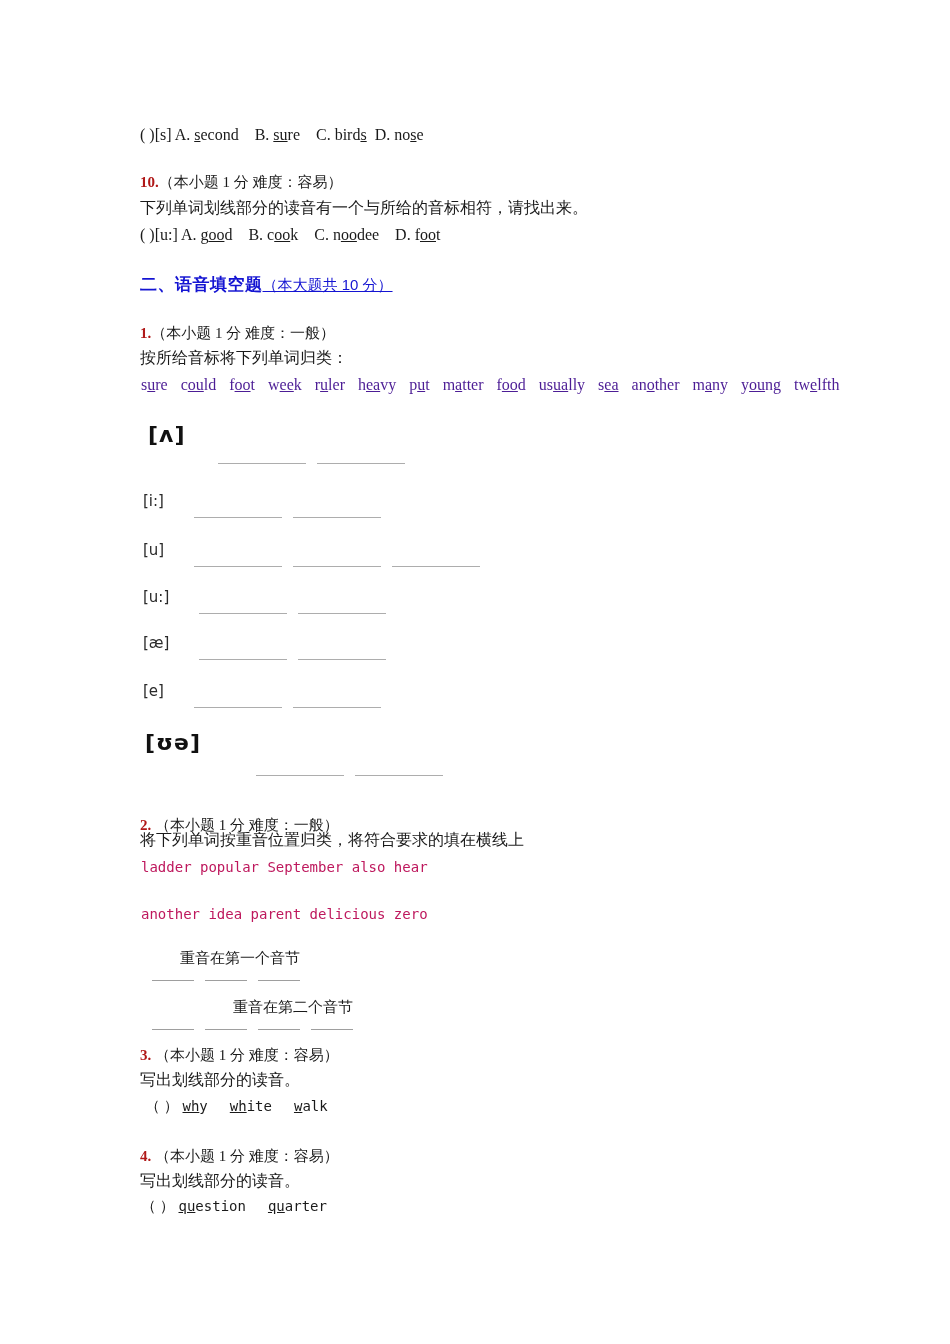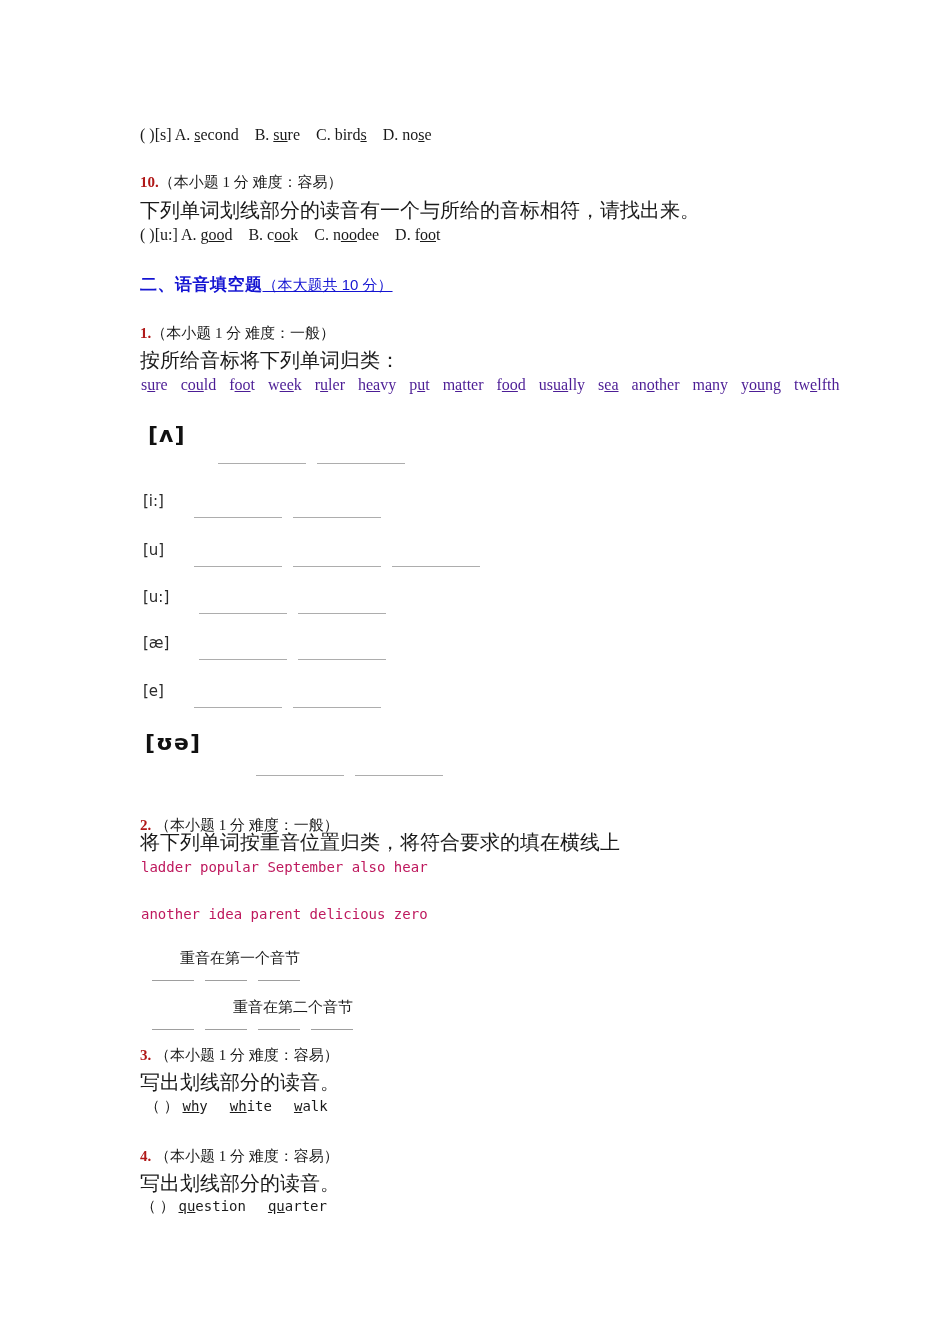--- a/index.html
+++ b/index.html
@@ -34,21 +34,21 @@
   .qnum {
     color: #b01818;
     font-weight: bold;
     font-family: "Liberation Serif", "DejaVu Serif", serif;
   }
   .qmeta {
     color: #1a1a1a;
     font-size: 15px;
   }
   .stem {
-    font-size: 20px;
+    font-size: 16px;
     color: #1a1a1a;
   }
   .choices {
     font-size: 16px;
     color: #1a1a1a;
   }
   .u { text-decoration: underline; text-underline-offset: 1px; }
 
   
   .sect-head {
@@ -130,21 +130,21 @@
     margin-left: 11px;
   }
   .paren { letter-spacing: 0px; }
 </style>
 </head>
 <body>
 
 <div class="page">
 
   <div class="row choices serif" style="left:140px; top:127px;">
-    <span id="tc-bracket">(      )</span><span id="tc-ipa">[s] </span><span id="tc-choices"><span style="margin-right:16px;">A. <span class="u">s</span>econd</span><span style="margin-right:16px;">B. <span class="u">su</span>re</span><span style="margin-right:16px;text-align:center;">C. bird<span class="u">s</span></span><span style="margin-right:16px;">D. no<span class="u">s</span>e</span></span>
+    <span id="tc-bracket">(      )</span><span id="tc-ipa">[s] </span><span id="tc-choices"><span style="margin-right:16px;">A. <span class="u">s</span>econd</span><span style="margin-right:16px;">B. <span class="u">su</span>re</span><span style="margin-right:8px;text-align:center;">C. bird<span class="u">s</span></span><span style="margin-right:16px;">D. no<span class="u">s</span>e</span></span>
   </div>
 
   <div class="row qmeta serif" style="left:140px; top:175px;">
     <span class="qnum">10.</span><span>（本小题 1 分 难度：容易）</span>
   </div>
   <div class="row stem serif" style="left:140px; top:200px;">下列单词划线部分的读音有一个与所给的音标相符，请找出来。</div>
   <div class="row choices serif" style="left:140px; top:227px;">
     <span id="q10-bracket">(     )</span><span id="q10-ipa">[u:] </span><span id="q10-choices"><span style="margin-right:16px;">A. g<span class="u">oo</span>d</span><span style="margin-right:16px;">B. c<span class="u">oo</span>k</span><span style="margin-right:16px;">C. n<span class="u">oo</span>dee</span><span style="margin-right:16px;">D. f<span class="u">oo</span>t</span></span>
   </div>
 

